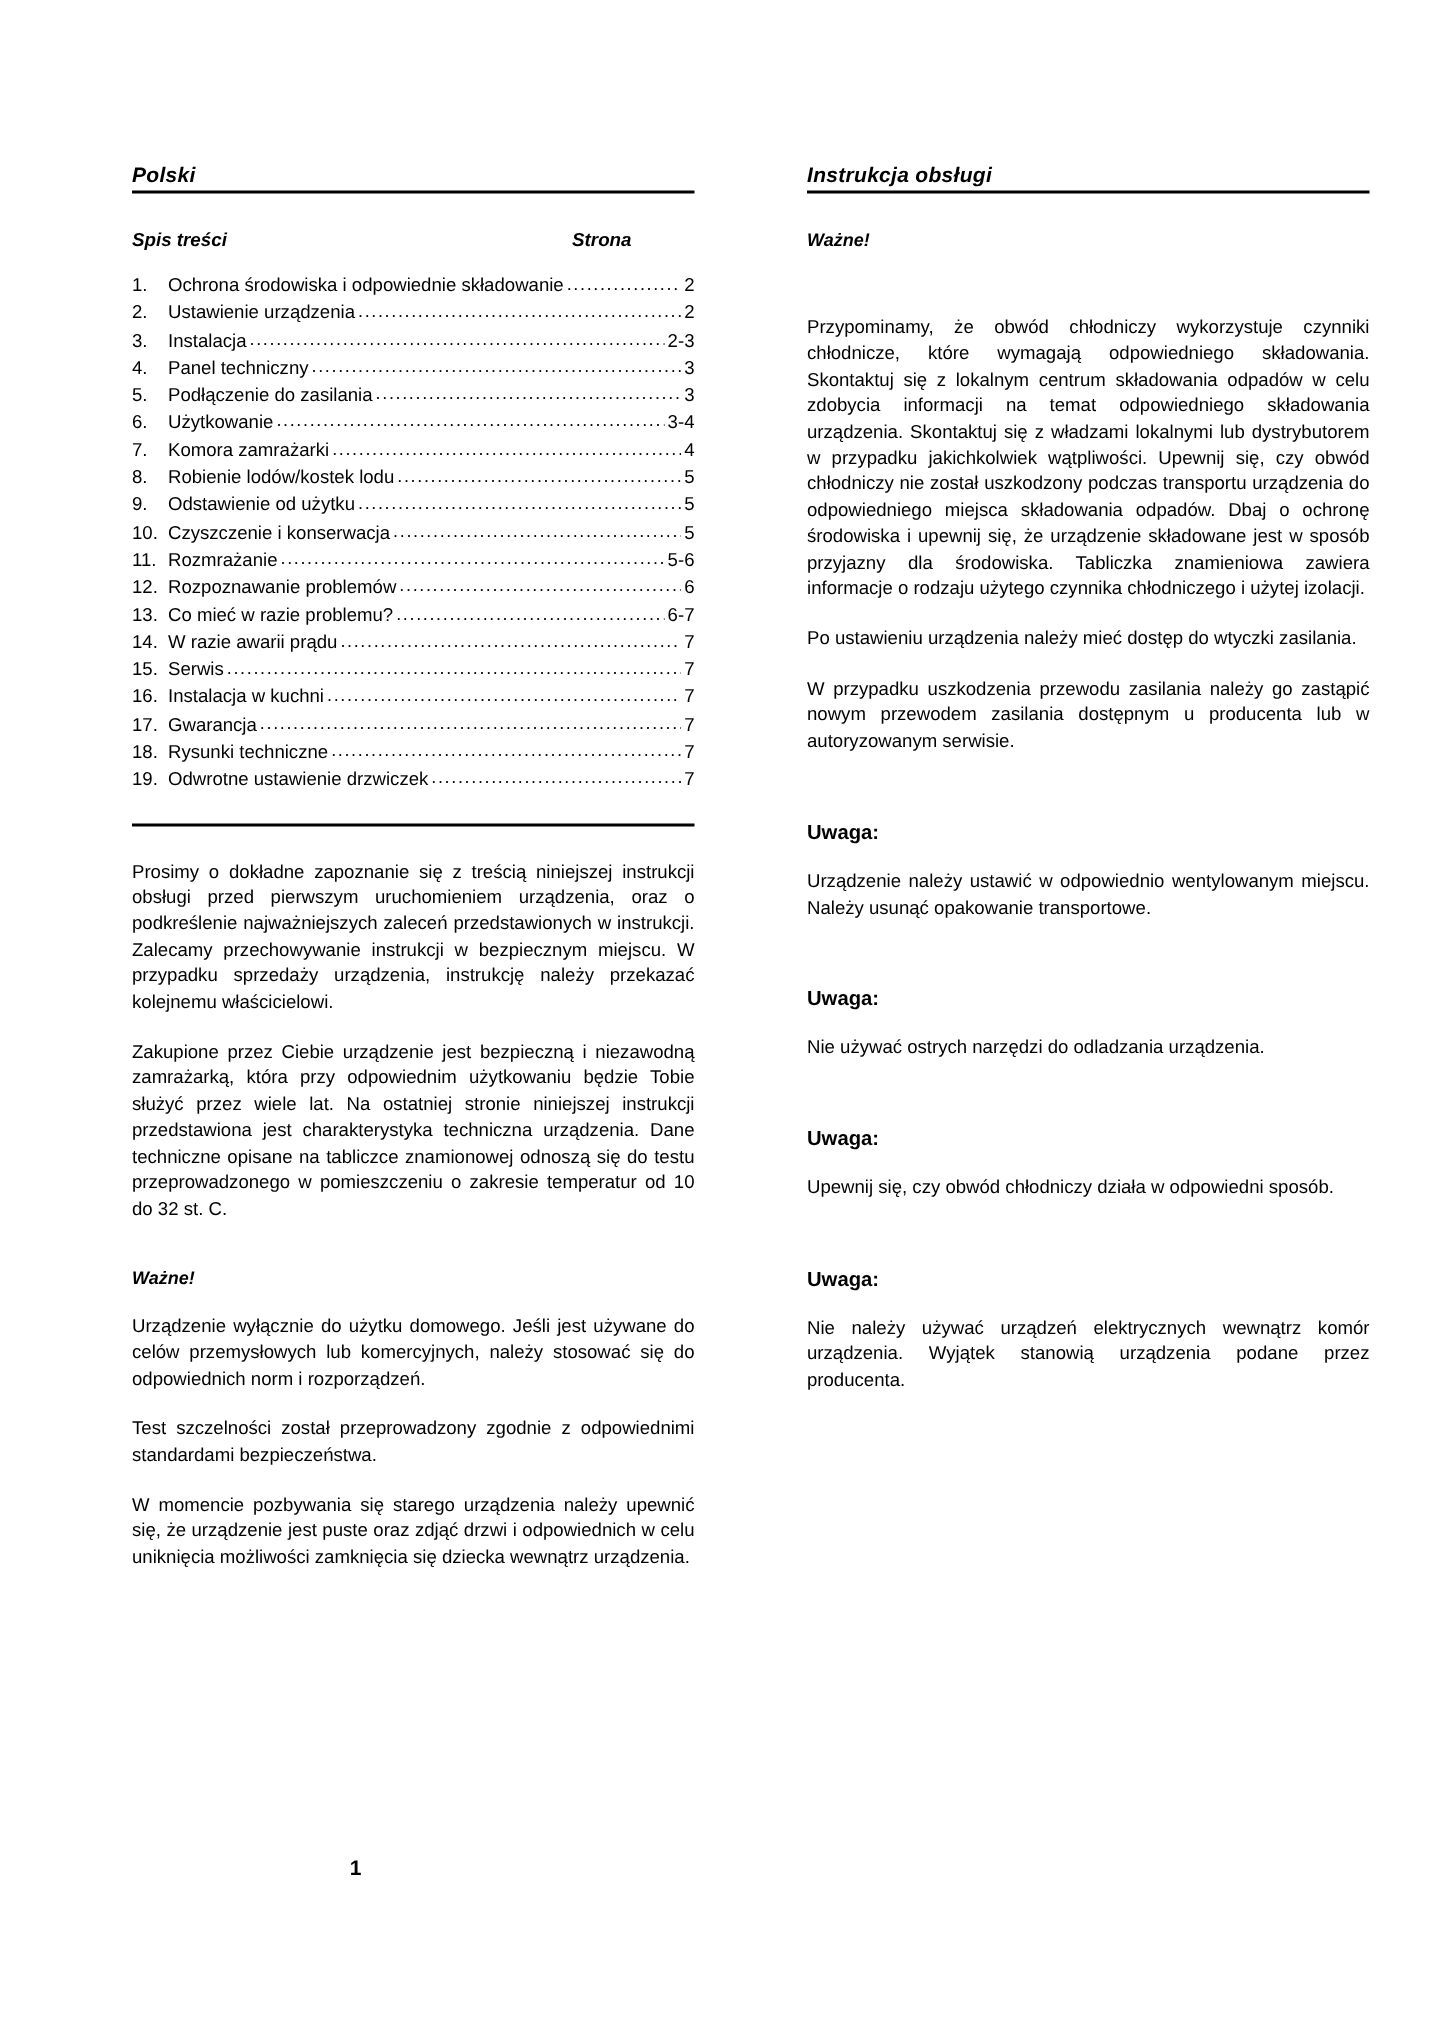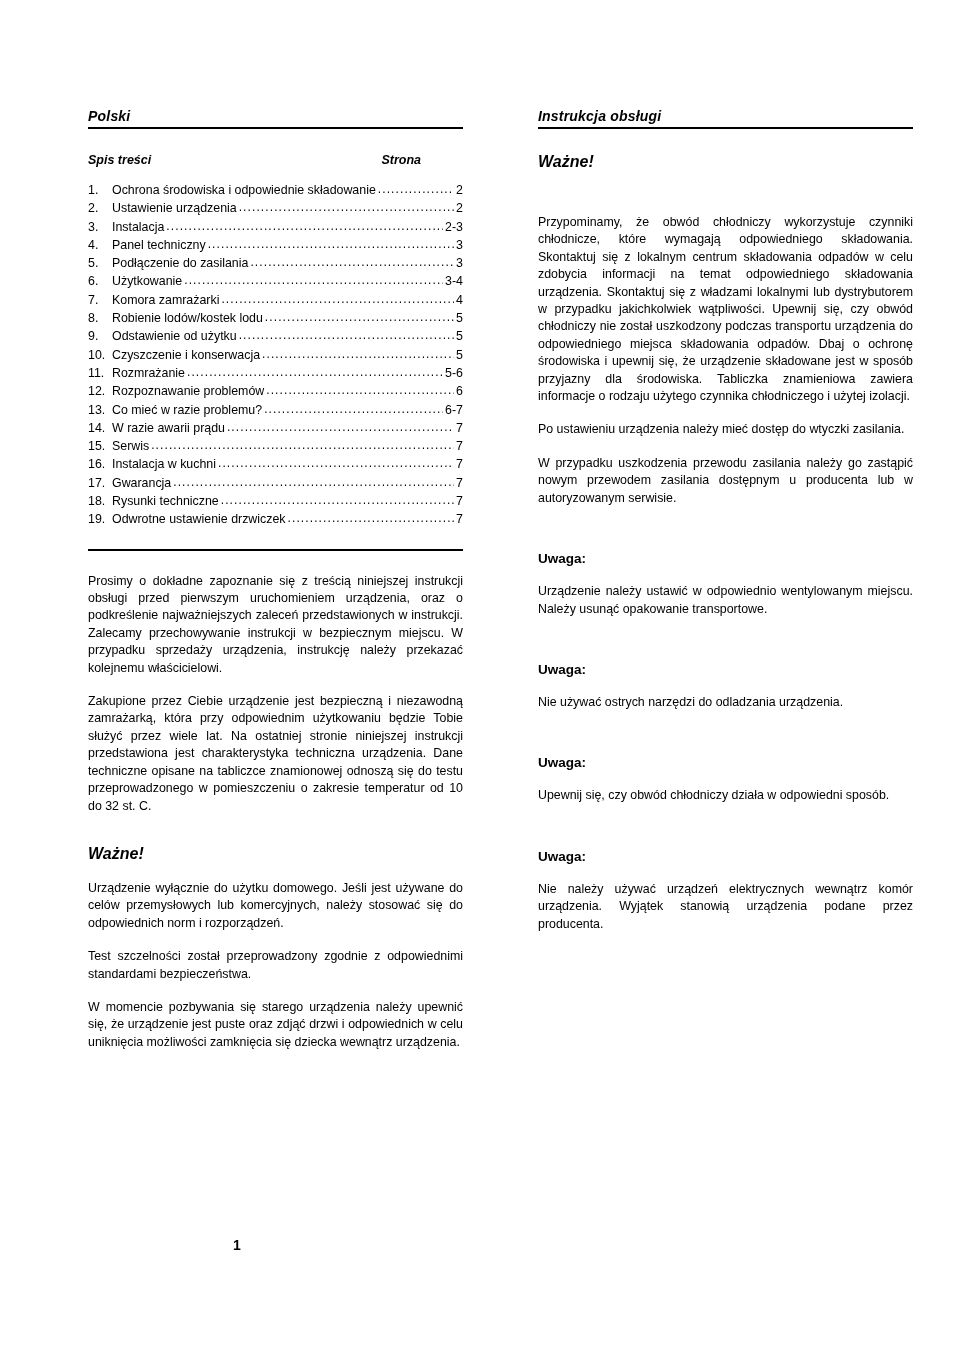--- a/index.html
+++ b/index.html
@@ -92,21 +92,21 @@
   }
 
   p.body {
     font-size: 12.4px;
     line-height: 17.4px;
     text-align: justify;
     margin: 0 0 16px 0;
   }
 
   h3.sub {
-    font-size: 16px;
+    font-size: 12px;
     font-weight: bold;
     font-style: italic;
     margin: 30px 0 17px 0;
   }
   h3.sub.first { margin-top: 0; }
 
   h3.uwaga {
     font-size: 13.5px;
     font-weight: bold;
     margin: 44px 0 17px 0;

